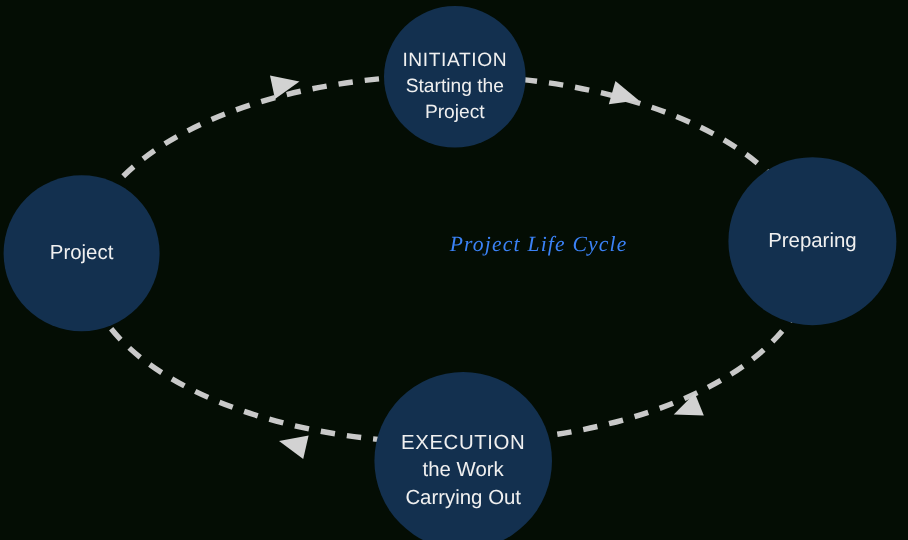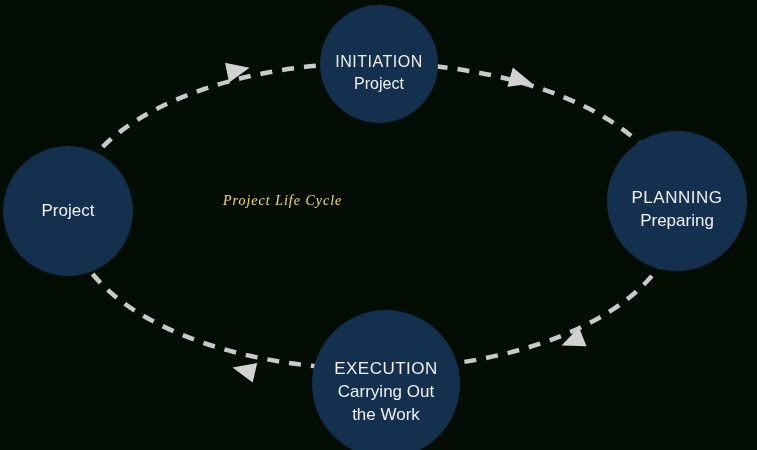--- a/index.html
+++ b/index.html
@@ -41,55 +41,55 @@
   }
   .node-initiation { left: 320px; top: 5px;   width: 118px; height: 118px; font-size: 16px; }
   .node-planning   { left: 607px; top: 131px; width: 140px; height: 140px; }
   .node-execution  { left: 312px; top: 310px; width: 148px; height: 148px; }
   .node-closure    { left: 3px;   top: 146px; width: 130px; height: 130px; }
   .center-title {
     position: absolute;
     left: 223px;
     top: 193px;
     width: 300px;
-    text-align: left;
+    text-align: right;
     font-family: "Liberation Serif", serif;
     font-style: italic;
-    font-size: 14px;
+    font-size: 18px;
     letter-spacing: 1px;
-    color: #fde047;
+    color: #3b82f6;
   }
 </style>
 </head>
 <body>
 
 <div class="stage">
 
   <svg class="cycle-svg" viewBox="0 0 757 450" xmlns="http://www.w3.org/2000/svg">
     <ellipse cx="373" cy="216" rx="303" ry="153" fill="none" stroke="#c9c9c9" stroke-width="4.5" stroke-dasharray="12 10"></ellipse>
     <polygon points="-3,-10 20,0 -3,10" fill="#d2d2d2" transform="translate(230,72) rotate(-12)"></polygon>
     <polygon points="-3,-10 20,0 -3,10" fill="#d2d2d2" transform="translate(513,78) rotate(16)"></polygon>
     <polygon points="-3,-10 20,0 -3,10" fill="#d2d2d2" transform="translate(580,338) rotate(158)"></polygon>
     <polygon points="-3,-10 20,0 -3,10" fill="#d2d2d2" transform="translate(252,372) rotate(193)"></polygon>
   </svg>
 
   <div class="node node-initiation">
     <div class="node-label">INITIATION</div>
+    <div class="node-subline">Starting the</div>
     <div class="node-subline">Project</div>
   </div>
 
   <div class="node node-planning">
-    <div class="node-label">PLANNING</div>
     <div class="node-subline">Preparing</div>
   </div>
 
   <div class="node node-execution">
     <div class="node-label">EXECUTION</div>
+    <div class="node-subline">the Work</div>
     <div class="node-subline">Carrying Out</div>
-    <div class="node-subline">the Work</div>
   </div>
 
   <div class="node node-closure">
     <div class="node-subline">Project</div>
   </div>
 
   <div class="center-title">Project Life Cycle</div>
 
 </div>
 

